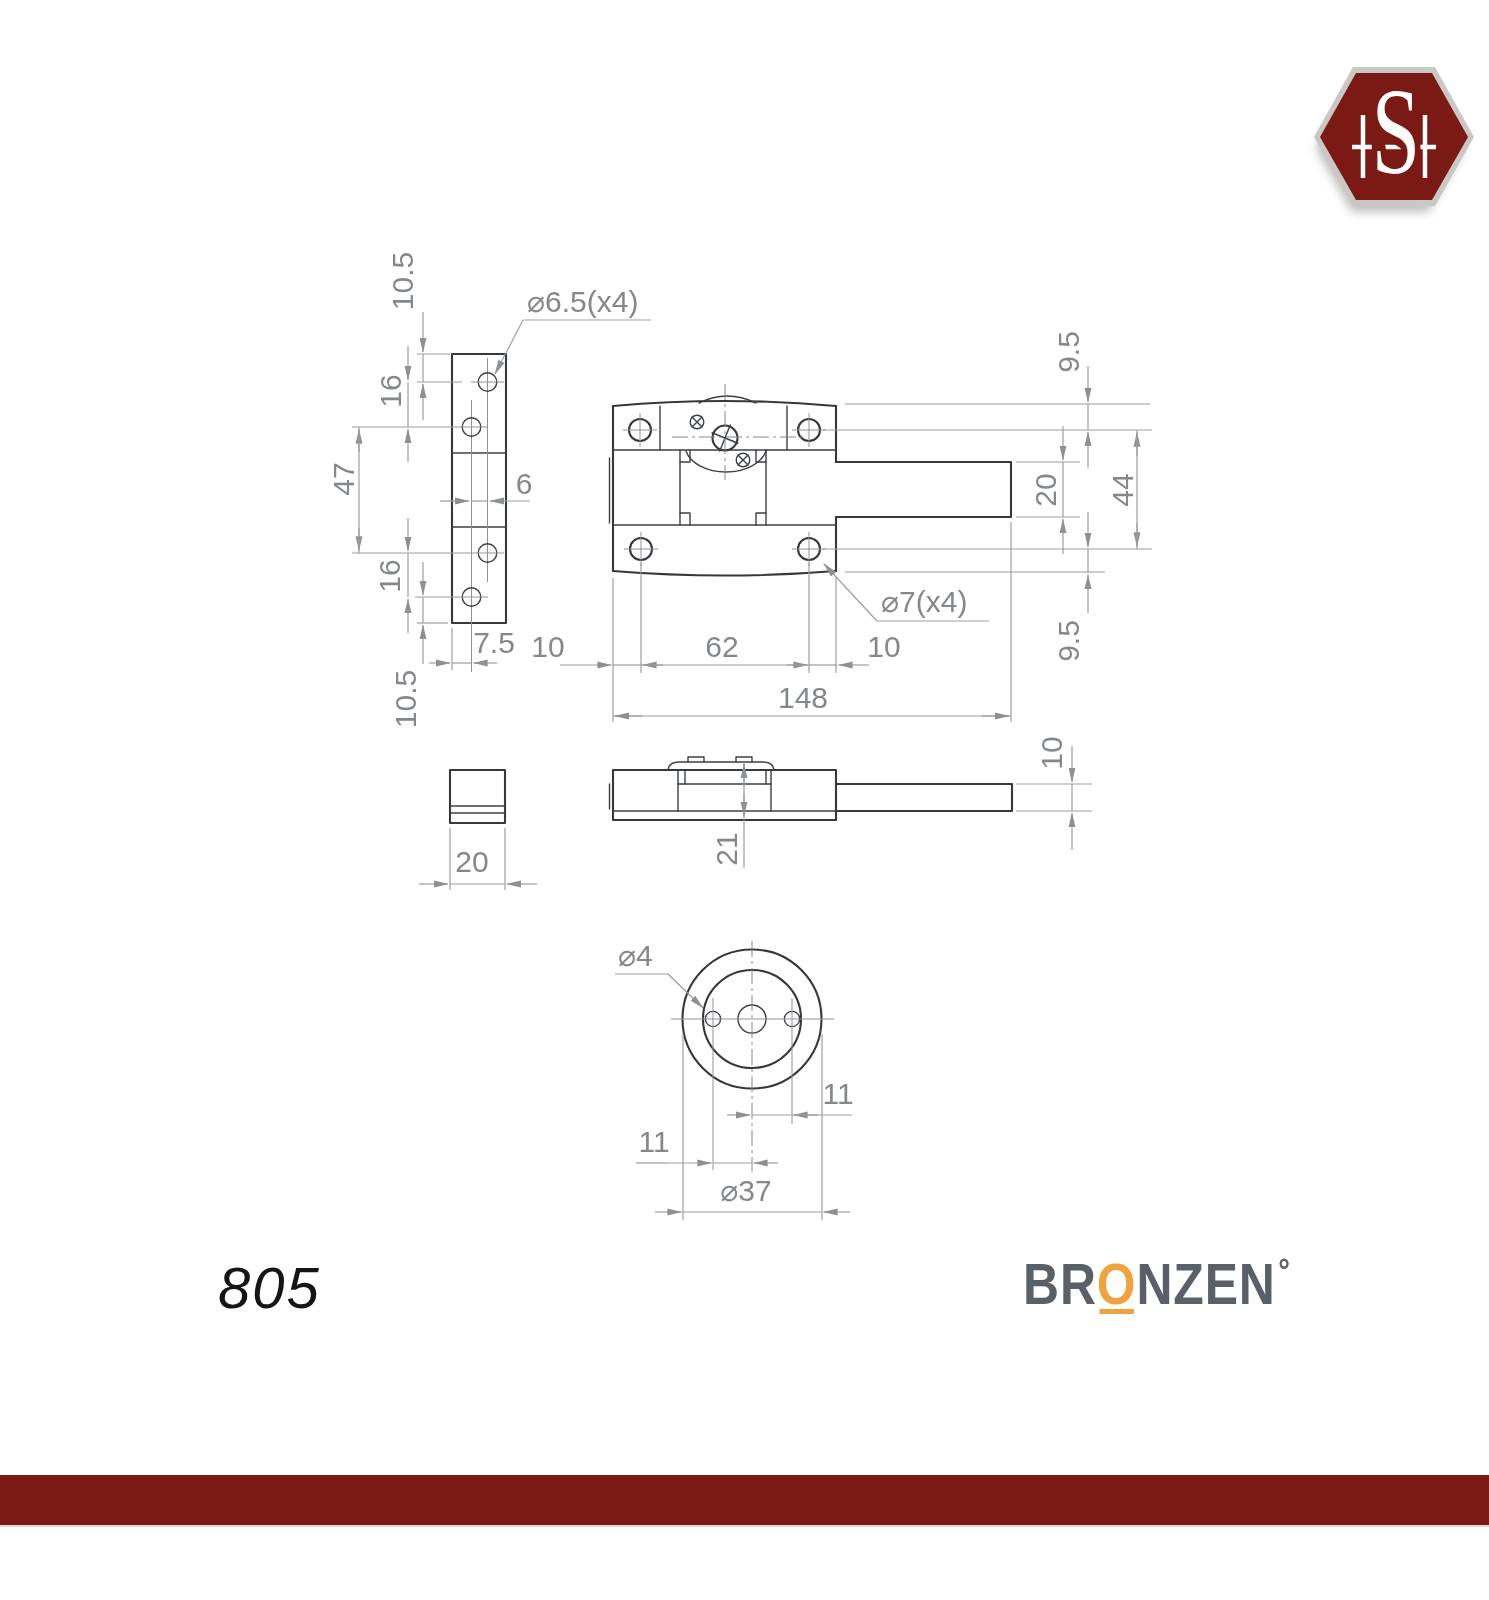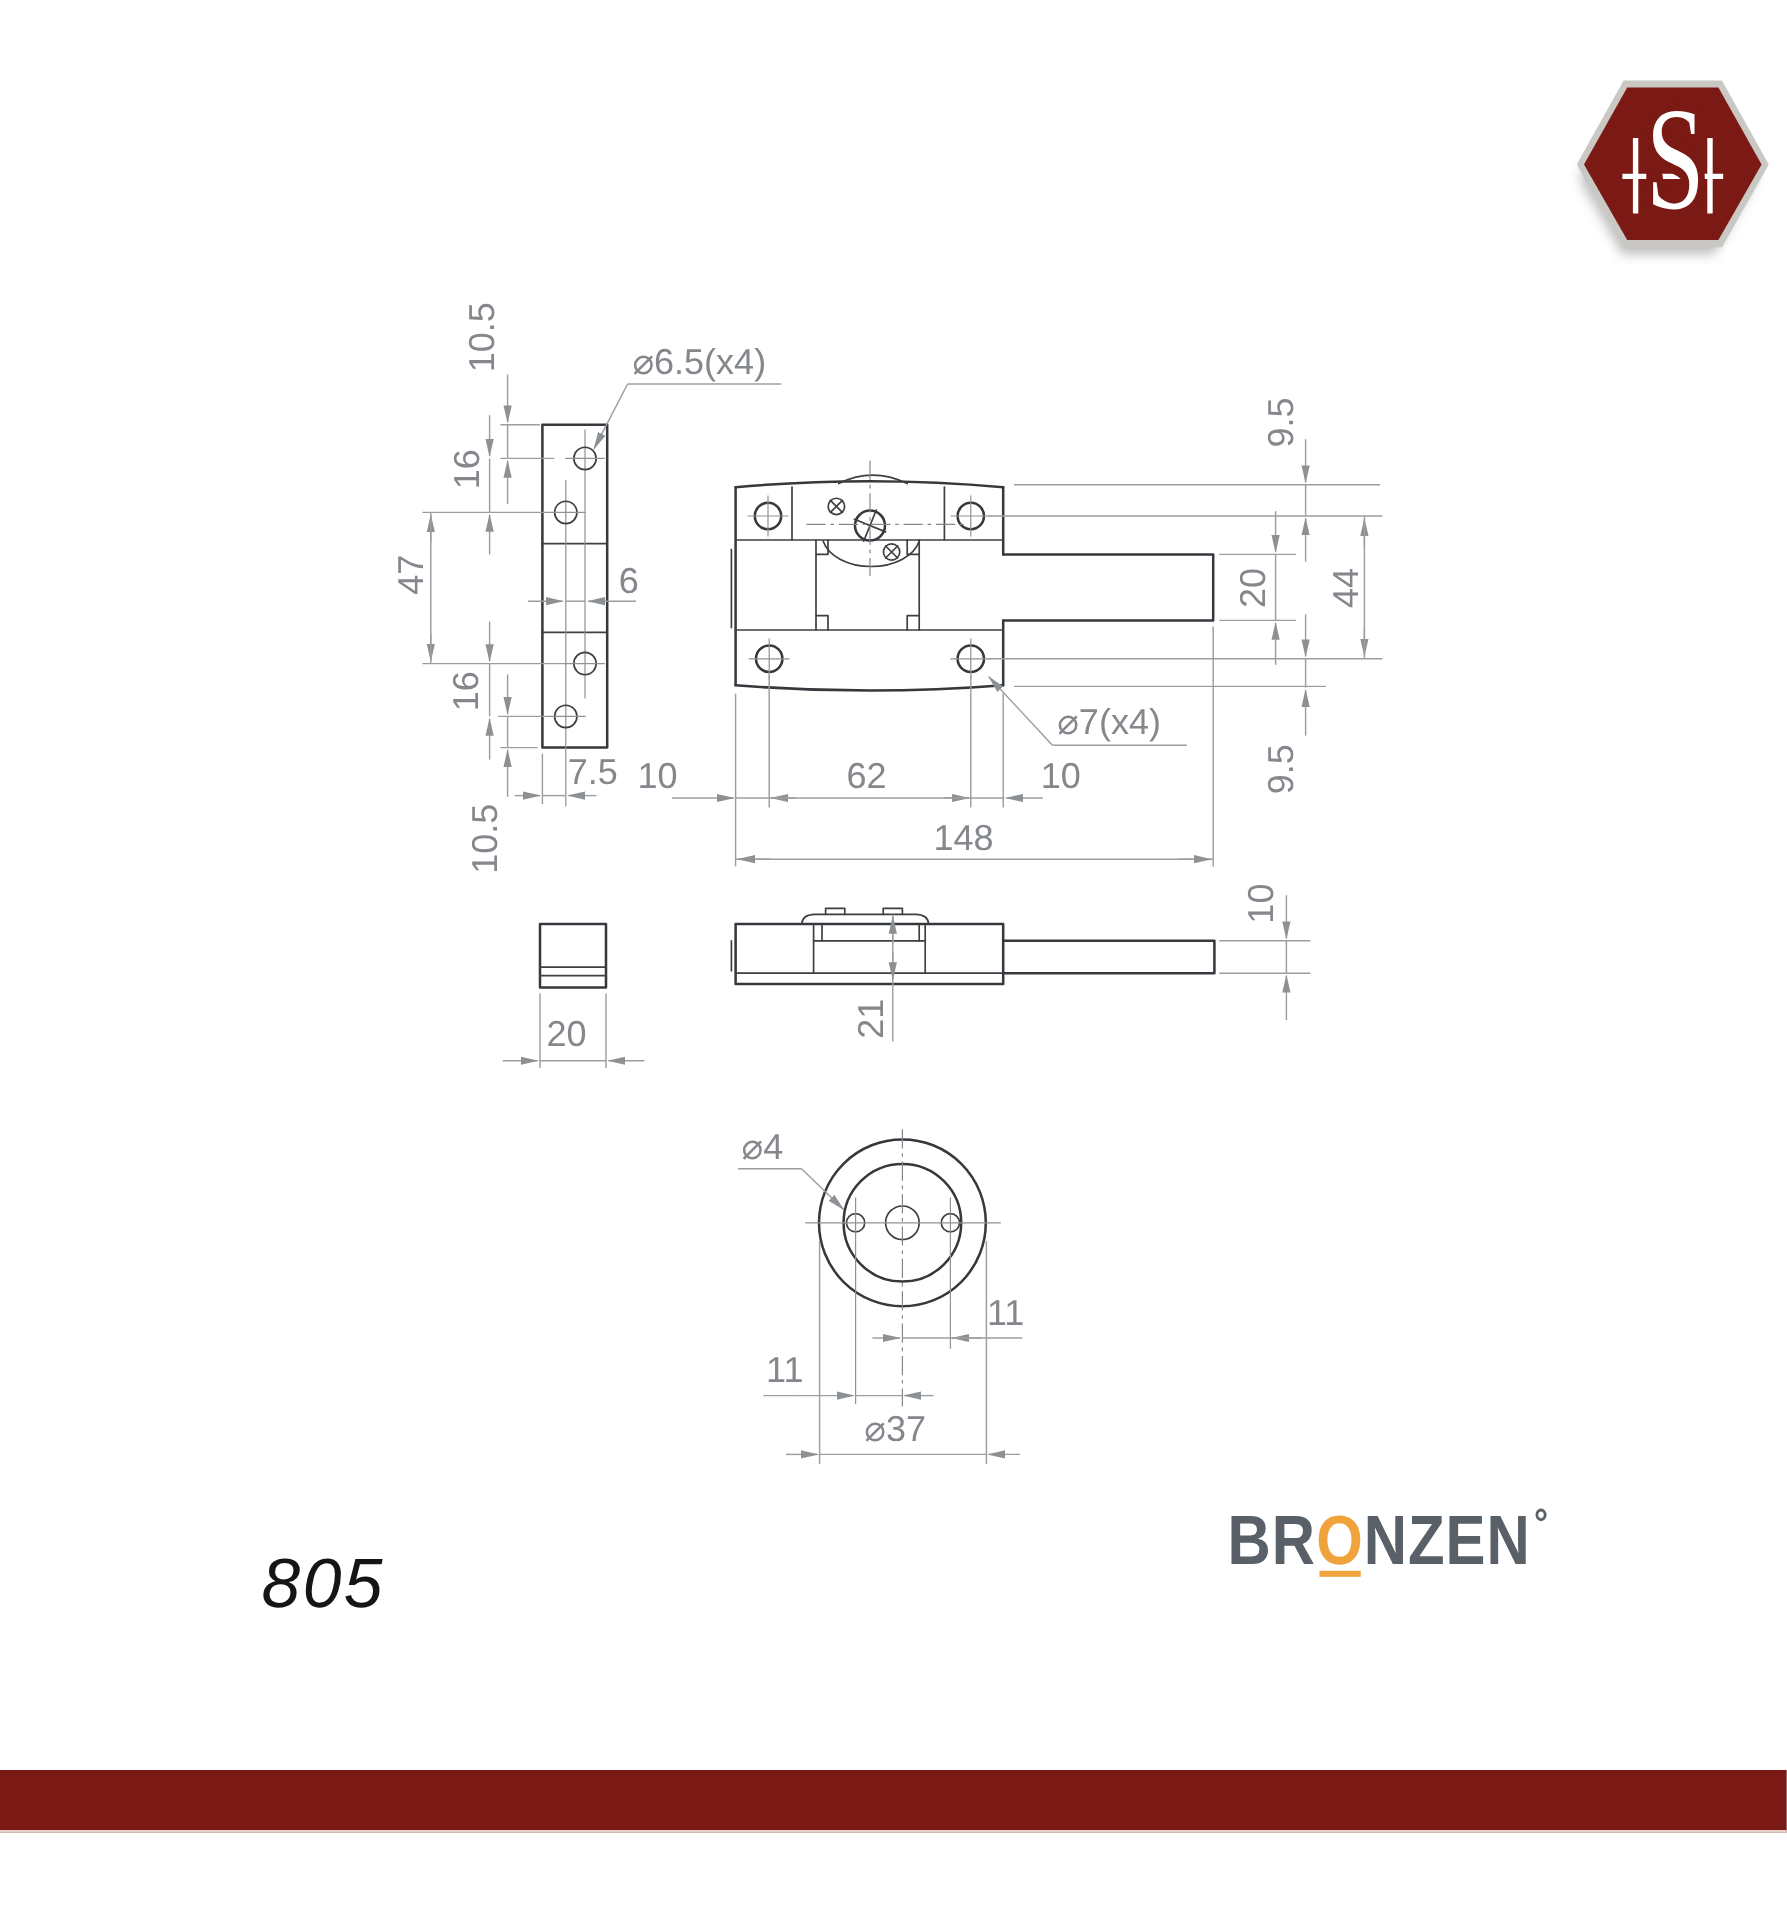--- a/index.html
+++ b/index.html
@@ -12,21 +12,21 @@
   
   .cl{stroke:#8f9294;stroke-width:1;fill:none;}
   .cd{stroke:#85888a;stroke-width:1;fill:none;stroke-dasharray:16 4 3 4;}
   
   .dl{stroke:#9b9ea1;stroke-width:1.2;fill:none;}
   
   .dim{font:30px "Liberation Sans",sans-serif;fill:#84878b;}
   .mid{text-anchor:middle;}
   .logo-wrap{position:absolute;left:1294px;top:53px;width:190px;height:175px;}
   .model{position:absolute;left:218px;top:1254px;font:italic 500 58px "Liberation Sans",sans-serif;
-         color:#151515;letter-spacing:2px;margin-top:32px;}
+         color:#151515;letter-spacing:2px;}
   .brand{position:absolute;left:1023px;top:1250px;font:700 58px "Liberation Sans",sans-serif;
          color:#5a6067;letter-spacing:1px;transform:scaleX(.86);transform-origin:left top;white-space:nowrap;}
   .brand-o{color:#f0a33c;display:inline-block;position:relative;}
   .brand-o::after{content:"";position:absolute;left:3px;right:3px;bottom:3px;height:5px;background:#f0a33c;}
   .brand-deg{font-size:34px;position:relative;top:-22px;margin-left:3px;}
   .band{position:absolute;left:0;top:1475px;width:1489px;height:50px;background:#7b1a14;
         border-bottom:2px solid #e5d2c9;}
 </style>
 </head>
 <body>

